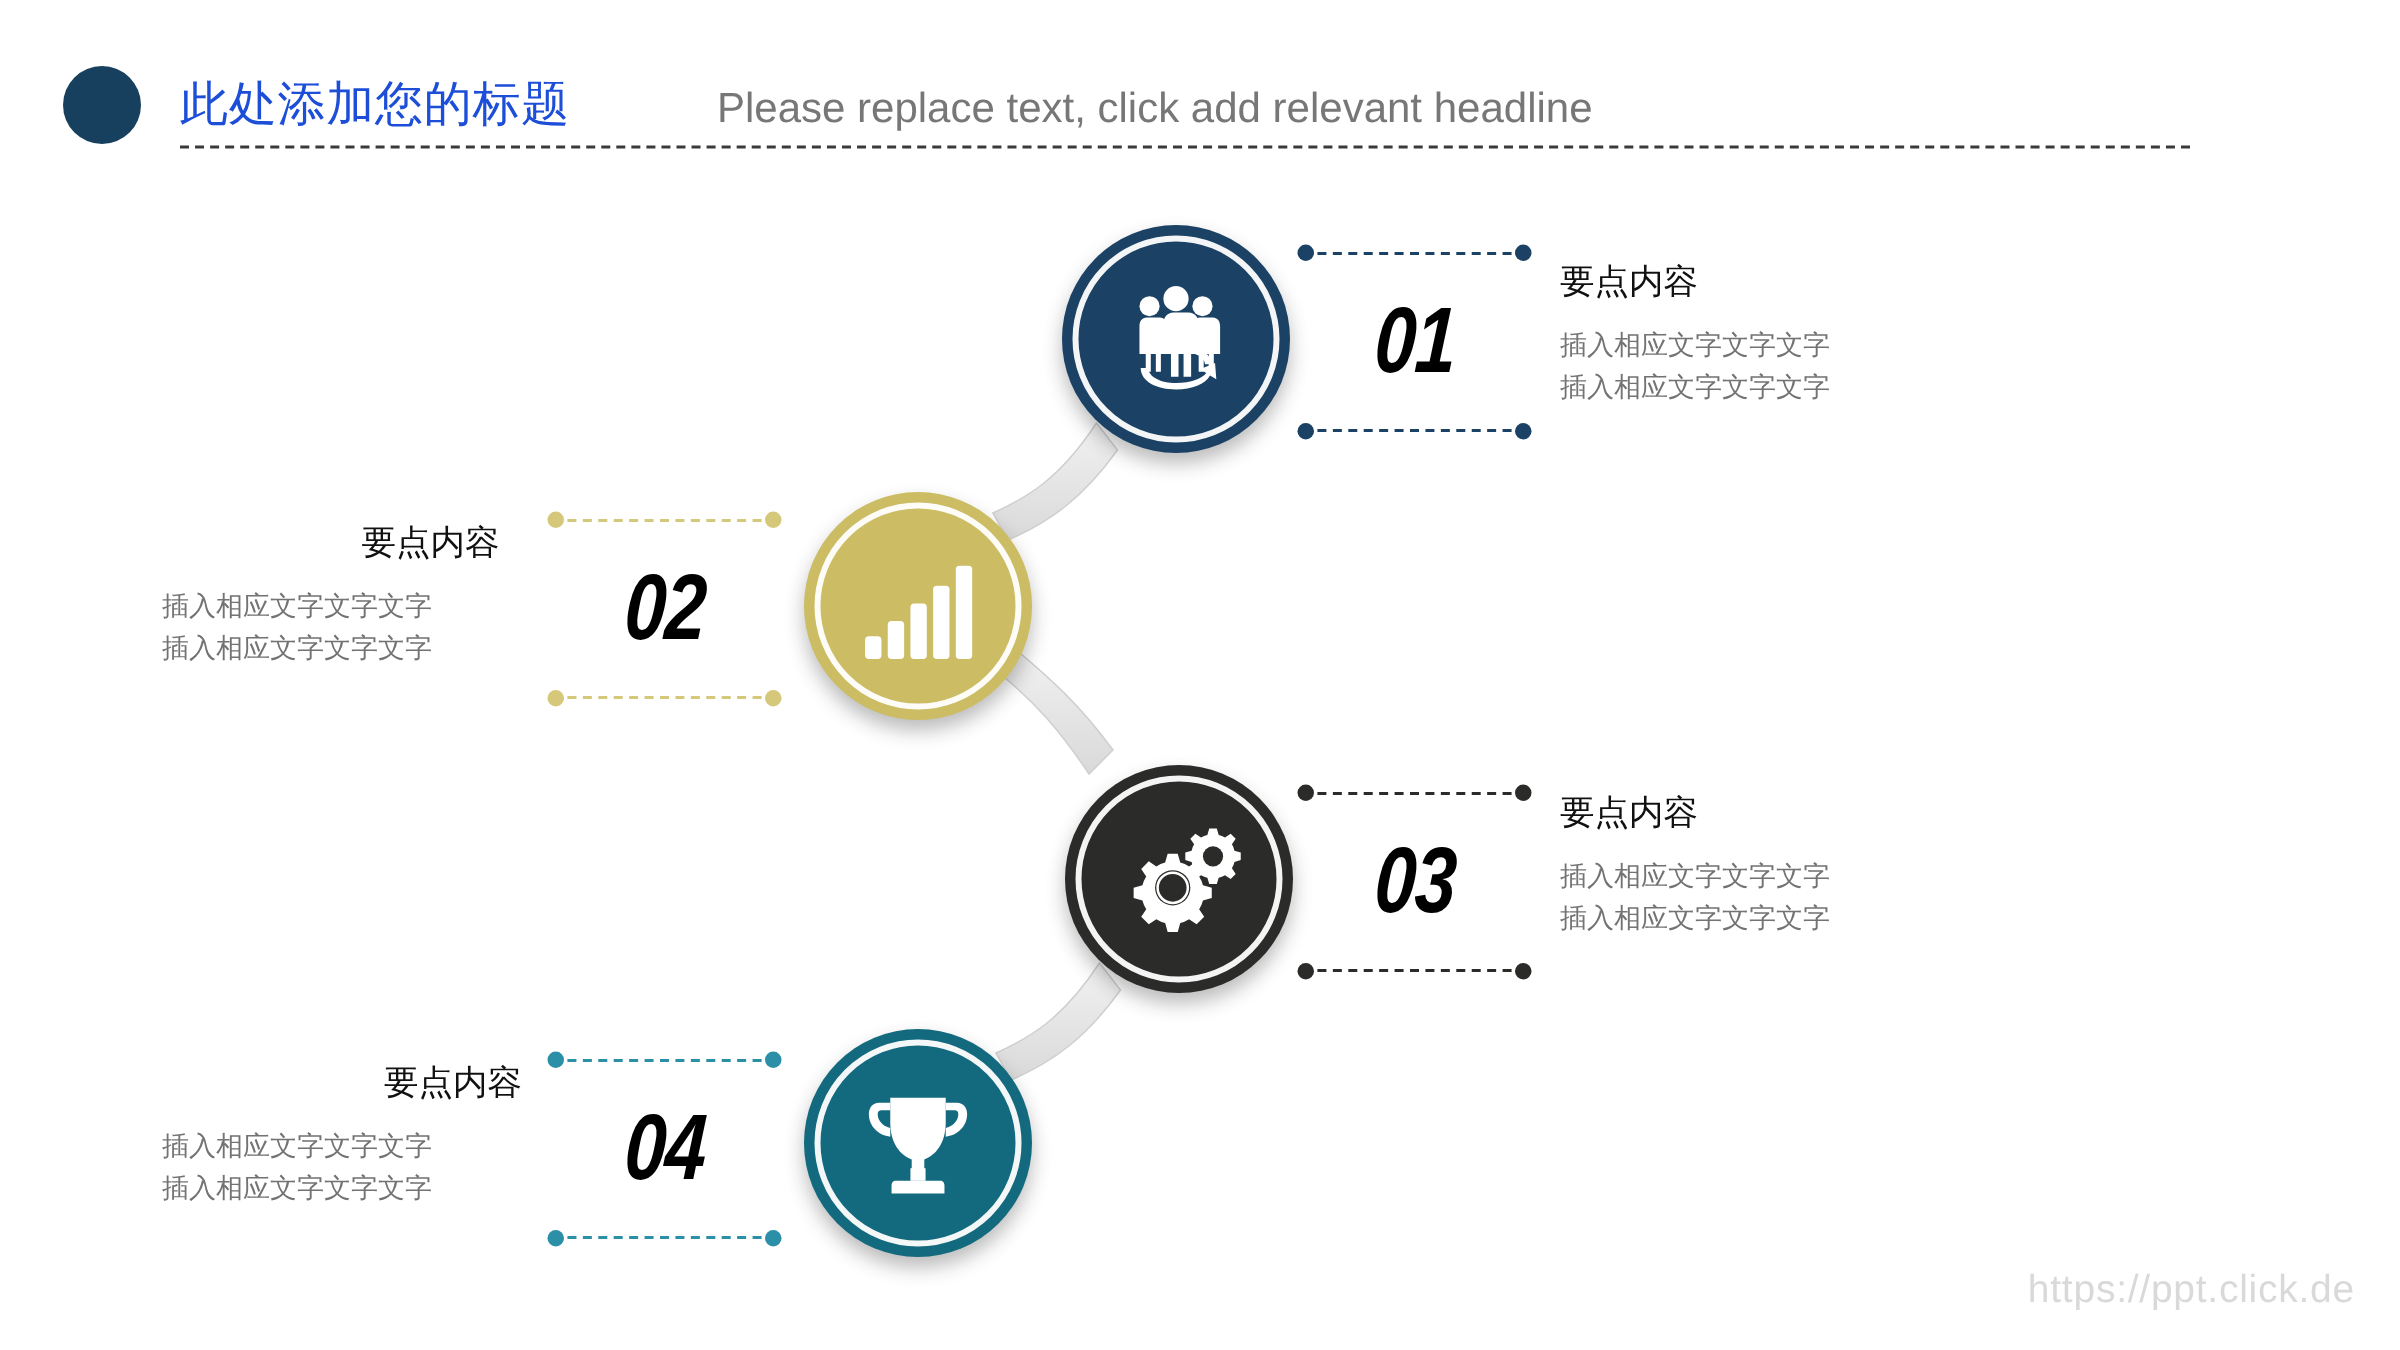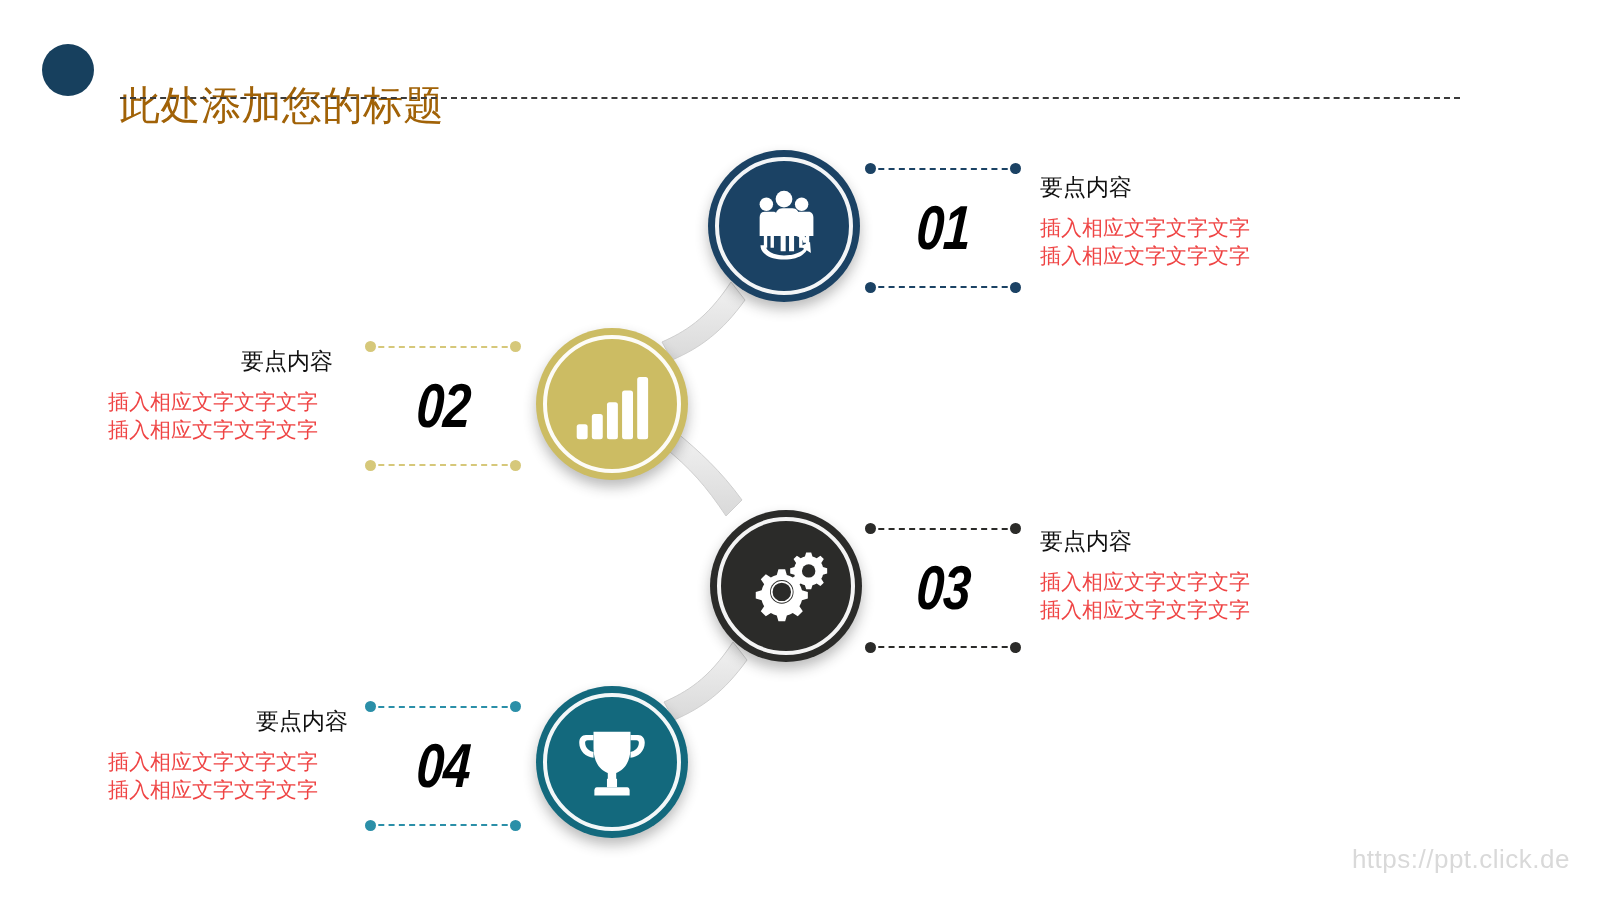--- a/index.html
+++ b/index.html
@@ -30,27 +30,26 @@
     top: 44px;
     width: 52px;
     height: 52px;
     border-radius: 50%;
     background: #17405e;
   }
   .header-title {
     position: absolute;
     left: 120px;
     top: 46px;
-    font-size: 40px;
+    font-size: 32px;
     line-height: 46px;
     font-weight: 400;
-    color: #a16207;
+    color: #1d4ed8;
     white-space: nowrap;
     letter-spacing: 0.5px;
-    margin-top: 36px;
   }
   .header-sub {
     position: absolute;
     left: 478px;
     top: 54px;
     font-size: 28px;
     line-height: 36px;
     font-weight: 400;
     color: #777777;
     white-space: nowrap;
@@ -175,24 +174,24 @@
   }
   .textblock .tb-title {
     font-size: 23px;
     line-height: 30px;
     font-weight: 400;
     color: #111111;
     margin-bottom: 14px;
     white-space: nowrap;
   }
   .textblock .tb-line {
-    font-family: Liberation Mono, monospace;
-    font-size: 21px;
+    font-family: Liberation Sans, sans-serif;
+    font-size: 18px;
     line-height: 28px;
-    color: #ef4444;
+    color: #737373;
     white-space: nowrap;
   }
   .textblock.right { text-align: left; }
   .textblock.left  { text-align: left; }
   .textblock.left .tb-title { text-align: right; padding-right: 0; }
 
   #text-1 { left: 1040px; top: 172px; }
   #text-3 { left: 1040px; top: 526px; }
   #text-2 { left: 108px; top: 346px; }
   #text-4 { left: 108px; top: 706px; }
@@ -210,20 +209,21 @@
     letter-spacing: 0.5px;
     white-space: nowrap;
   }
 </style>
 </head>
 <body>
 
 <div class="header">
   <div class="header-bullet"></div>
   <div class="header-title">此处添加您的标题</div>
+  <div class="header-sub">Please replace text, click add relevant headline</div>
   <div class="header-rule"></div>
 </div>
 
 <div class="stage">
 
   <svg class="connectors" viewBox="0 0 1600 900" xmlns="http://www.w3.org/2000/svg">
     <defs>
       <linearGradient id="ribbon" x1="0" y1="0" x2="0" y2="1">
         <stop offset="0%" stop-color="#f2f2f2"></stop>
         <stop offset="100%" stop-color="#d9d9d9"></stop>

